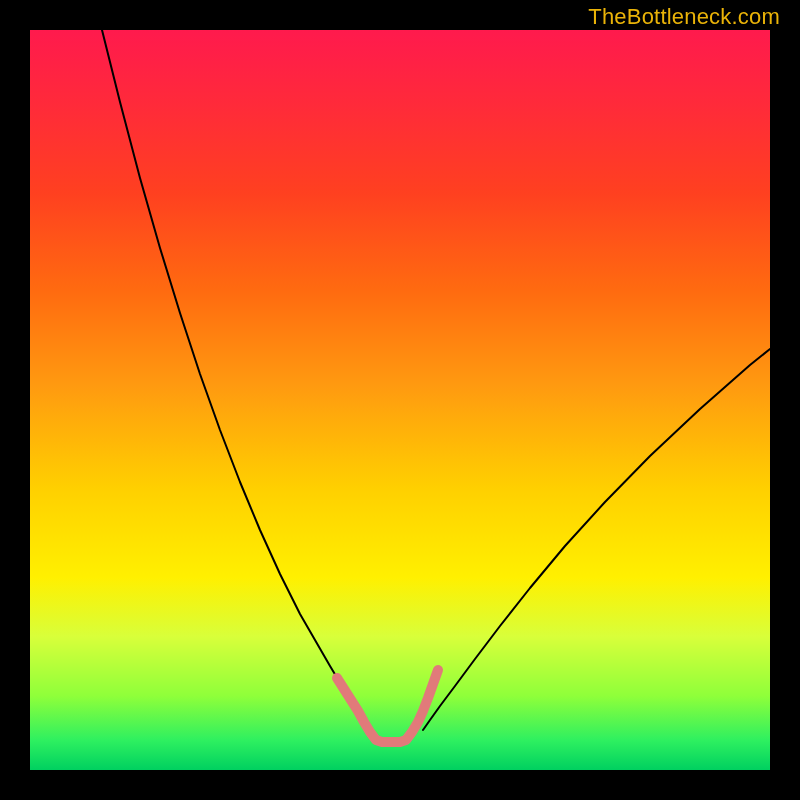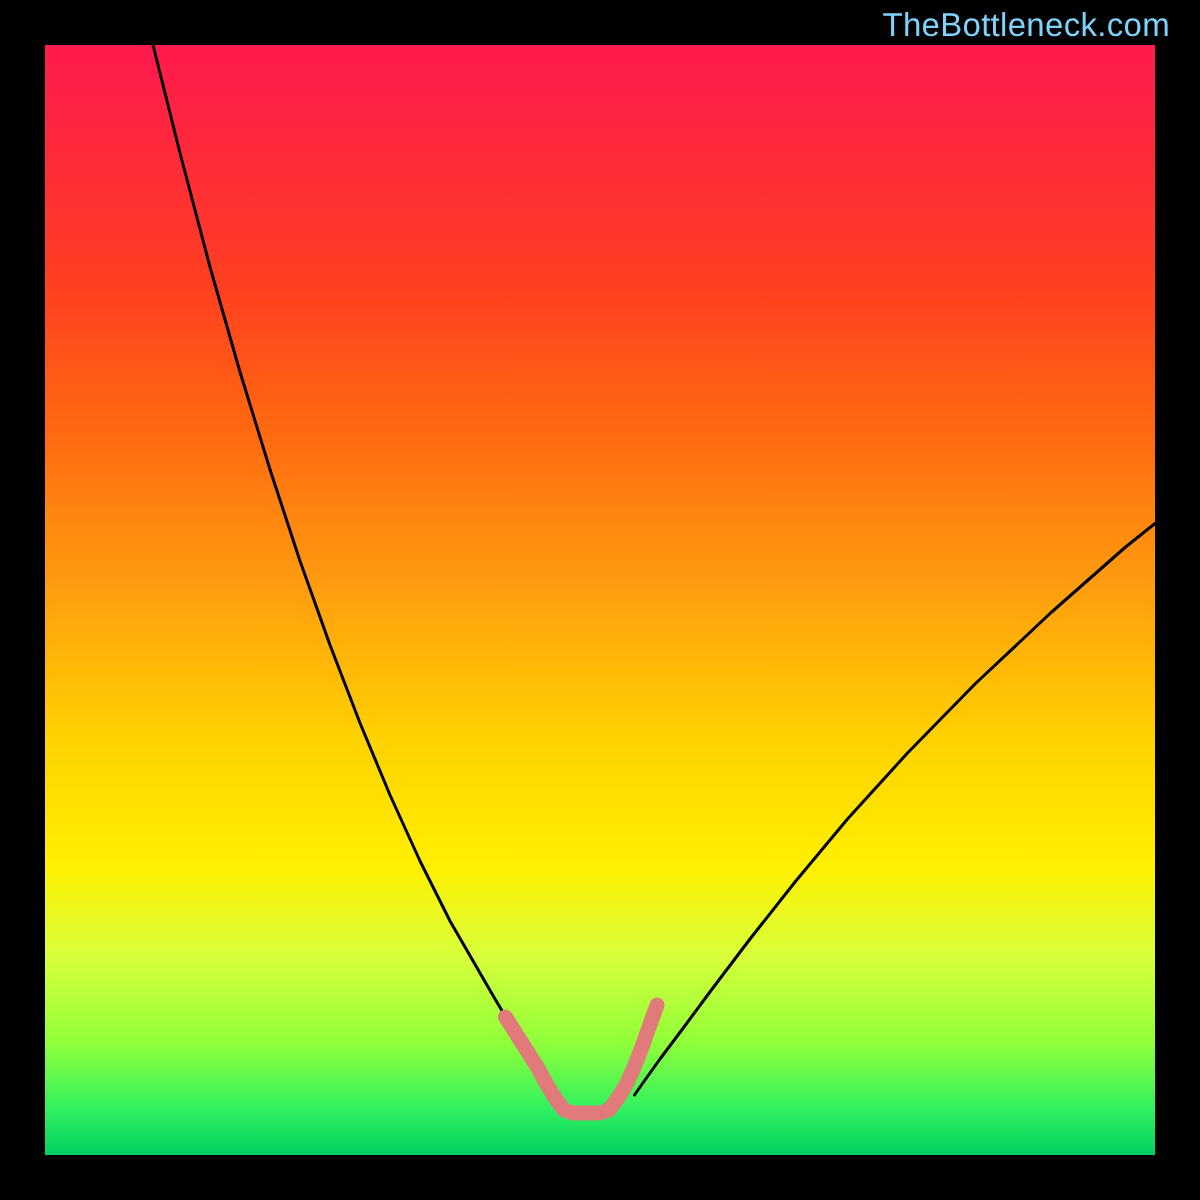--- a/index.html
+++ b/index.html
@@ -43,21 +43,21 @@
       #d8ff3a 82%,
       #8fff3a 90%,
       #2ef060 96%,
       #00d060 100%
     );
   }
   .watermark {
     position: absolute;
     top: 4px;
     right: 20px;
-    color: #7dd3fc;
+    color: #eab308;
     font-size: 22px;
     font-weight: 500;
     letter-spacing: 0.2px;
   }
   svg.curves {
     position: absolute;
     left: 0; top: 0;
     width: 100%; height: 100%;
   }
 </style>

